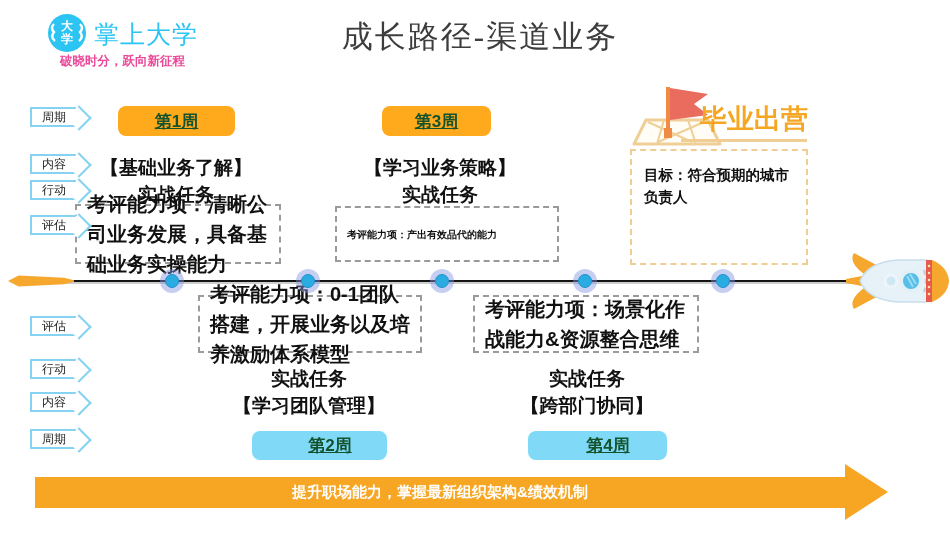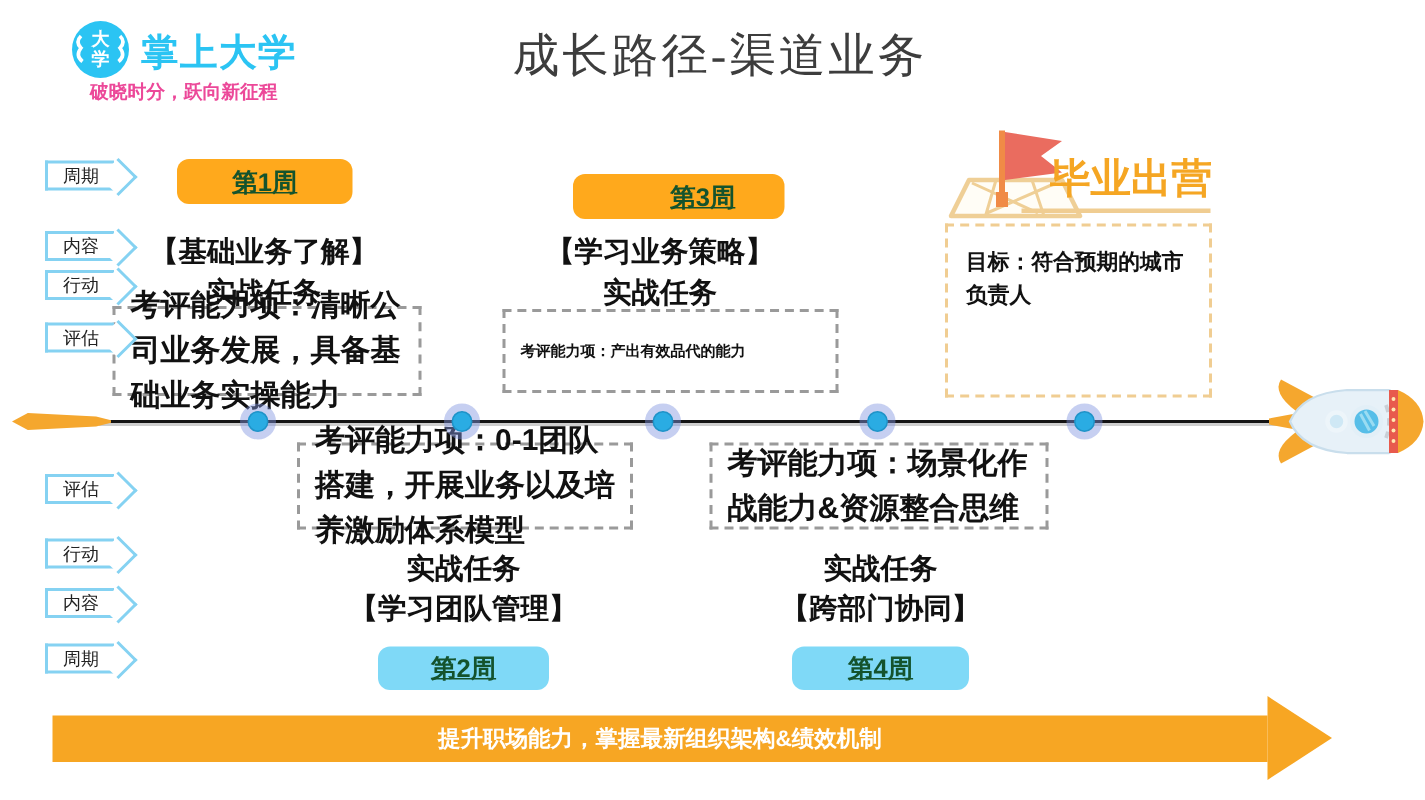--- a/index.html
+++ b/index.html
@@ -4,21 +4,21 @@
 <style>
   html,body { margin:0; padding:0; background:#fff; }
   .canvas {
     position:relative; width:950px; height:533px; background:#ffffff;
     font-family:"Liberation Sans","DejaVu Sans",sans-serif; overflow:hidden;
   }
   .abs { position:absolute; }
 
   
   .brand-icon { left:46px; top:12px; width:42px; height:42px; }
-  .brand-name { left:94px; top:18px; font-size:25px; font-weight:700; color:#2BC4F3; letter-spacing:1px; }
+  .brand-name { left:94px; top:18px; font-size:25px; font-weight:400; color:#2BC4F3; letter-spacing:1px; }
   .brand-tagline { left:60px; top:53px; font-size:12.5px; font-weight:700; color:#ec4899; }
 
   
   .main-title {
     left:250px; top:16px; width:460px; text-align:center;
     font-family:"Liberation Serif","DejaVu Serif",serif;
     font-size:31px; color:#3d3d3d; letter-spacing:2px;
   }
 
   
@@ -33,21 +33,21 @@
     background:#fff; border-top:2px solid #85D2F2; border-right:2px solid #85D2F2;
     transform:rotate(45deg); z-index:-1;
   }
 
   
   .badge {
     position:absolute; border-radius:8px; color:#14532d; font-weight:700; font-size:17px;
     display:flex; align-items:center; justify-content:center;text-decoration:underline;
   }
   .badge-orange { background:#FFA91C; }
-  .badge-blue   { background:#7FD9F7; }
+  .badge-blue   { background:#7FD9F7;padding-left:21px; }
 
   
   .slot { position:absolute; width:200px; text-align:center; font-weight:700; font-size:19px; color:#111; }
 
   
   .eval {
     position:absolute; box-sizing:border-box; border:2px dashed #9A9A9A; background:#fff;
     font-weight:700; font-size:20px; color:#111; line-height:1.5;
     padding:6px 10px; display:flex; align-items:center; text-align:left; z-index:2;
   }
@@ -113,21 +113,21 @@
   <div class="arrow-label" style="top:316px;">评估</div>
   <div class="arrow-label" style="top:359px;">行动</div>
   <div class="arrow-label" style="top:392px;">内容</div>
   <div class="arrow-label" style="top:429px;">周期</div>
 
   <div class="badge badge-orange" style="left:118px; top:106px; width:117px; height:30px;">第1周</div>
   <div class="slot" style="left:76px; top:155px;">【基础业务了解】</div>
   <div class="slot" style="left:76px; top:182px;">实战任务</div>
   <div class="eval" style="left:75px; top:204px; width:206px; height:60px;">考评能力项：清晰公司业务发展，具备基础业务实操能力</div>
 
-  <div class="badge badge-orange" style="left:382px; top:116px; width:109px; height:30px;padding-left:32px;">第3周</div>
+  <div class="badge badge-orange" style="left:382px; top:106px; width:109px; height:30px;">第3周</div>
   <div class="slot" style="left:340px; top:155px;">【学习业务策略】</div>
   <div class="slot" style="left:340px; top:182px;">实战任务</div>
   <div class="eval eval-nowrap" style="left:335px; top:206px; width:224px; height:56px;">考评能力项：产出有效品代的能力</div>
 
   <div class="eval" style="left:198px; top:295px; width:224px; height:58px;">考评能力项：0-1团队搭建，开展业务以及培养激励体系模型</div>
   <div class="slot" style="left:209px; top:366px;">实战任务</div>
   <div class="slot" style="left:209px; top:393px;">【学习团队管理】</div>
   <div class="badge badge-blue" style="left:252px; top:431px; width:114px; height:29px;">第2周</div>
 
   <div class="eval" style="left:473px; top:295px; width:226px; height:58px;">考评能力项：场景化作战能力&amp;资源整合思维</div>

